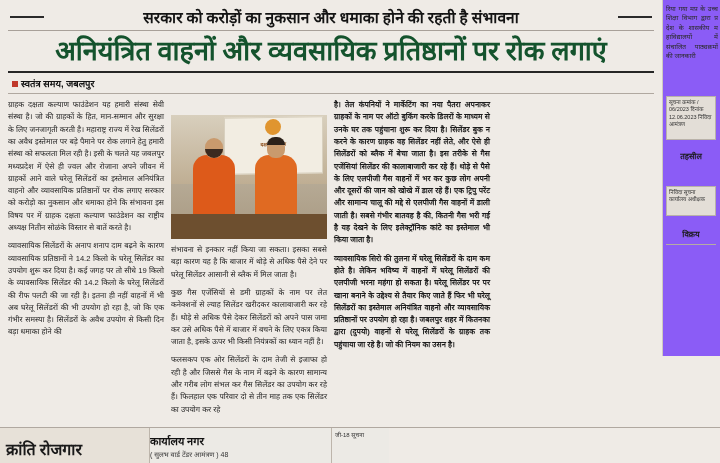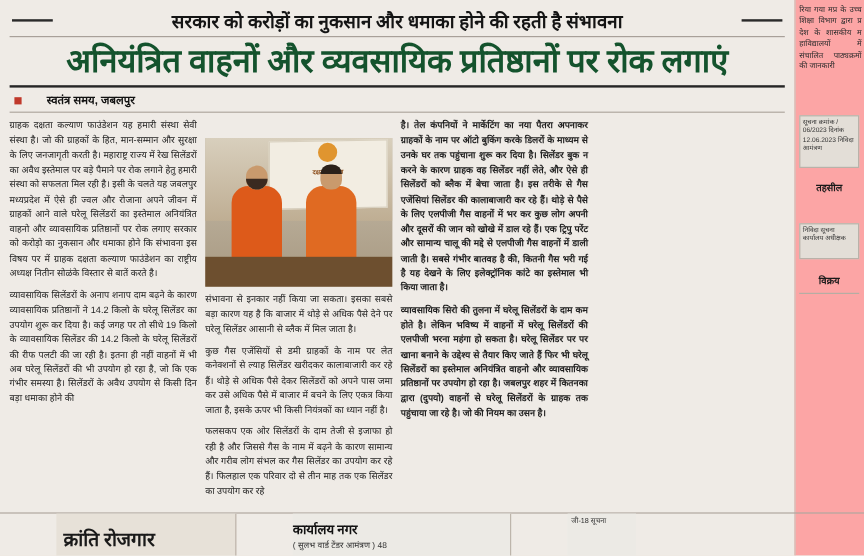--- a/index.html
+++ b/index.html
@@ -19,22 +19,22 @@
     height: 463px;
     background: #efebe6;
   }
 
   
   .right-rail {
     position: absolute;
     right: 0;
     top: 0;
     width: 58px;
-    height: 463px;
-    background: #fca5a5;
+    height: 356px;
+    background: #8b5cf6;
     border-left: 1px solid #cfc9c1;
     box-sizing: border-box;
     overflow: hidden;
   }
   .rail-vert {
     position: absolute;
     top: 4px;
     right: 2px;
     width: 52px;
     font-size: 6.5px;
@@ -117,21 +117,21 @@
     line-height: 1.15;
     color: #14532d;
     text-align: center;
     padding: 5px 0 4px 0;
     border-bottom: 2px solid #262626;
   }
 
   .byline {
     display: flex;
     align-items: center;
-    gap: 21px;
+    gap: 3px;
     padding: 4px 0 3px 4px;
     font-size: 9.5px;
     font-weight: bold;
     color: #111;
     border-bottom: 1px solid #b0a8a0;
   }
   .byline .sq {
     width: 6px;
     height: 6px;
     background: #c0392b;
@@ -235,21 +235,20 @@
     height: 36px;
     display: flex;
     border-top: 1px solid #b0a8a0;
     box-sizing: border-box;
   }
   .ad {
     height: 36px;
     box-sizing: border-box;
     overflow: hidden;
     position: relative;
-    margin-left: 47px;
   }
   .ad1 {
     width: 150px;
     background: #e7e1d8;
     border-right: 1px solid #bdb5ab;
   }
   .ad2 {
     width: 330px;
     background: #f0ece4;
     border-right: 1px solid #bdb5ab;

